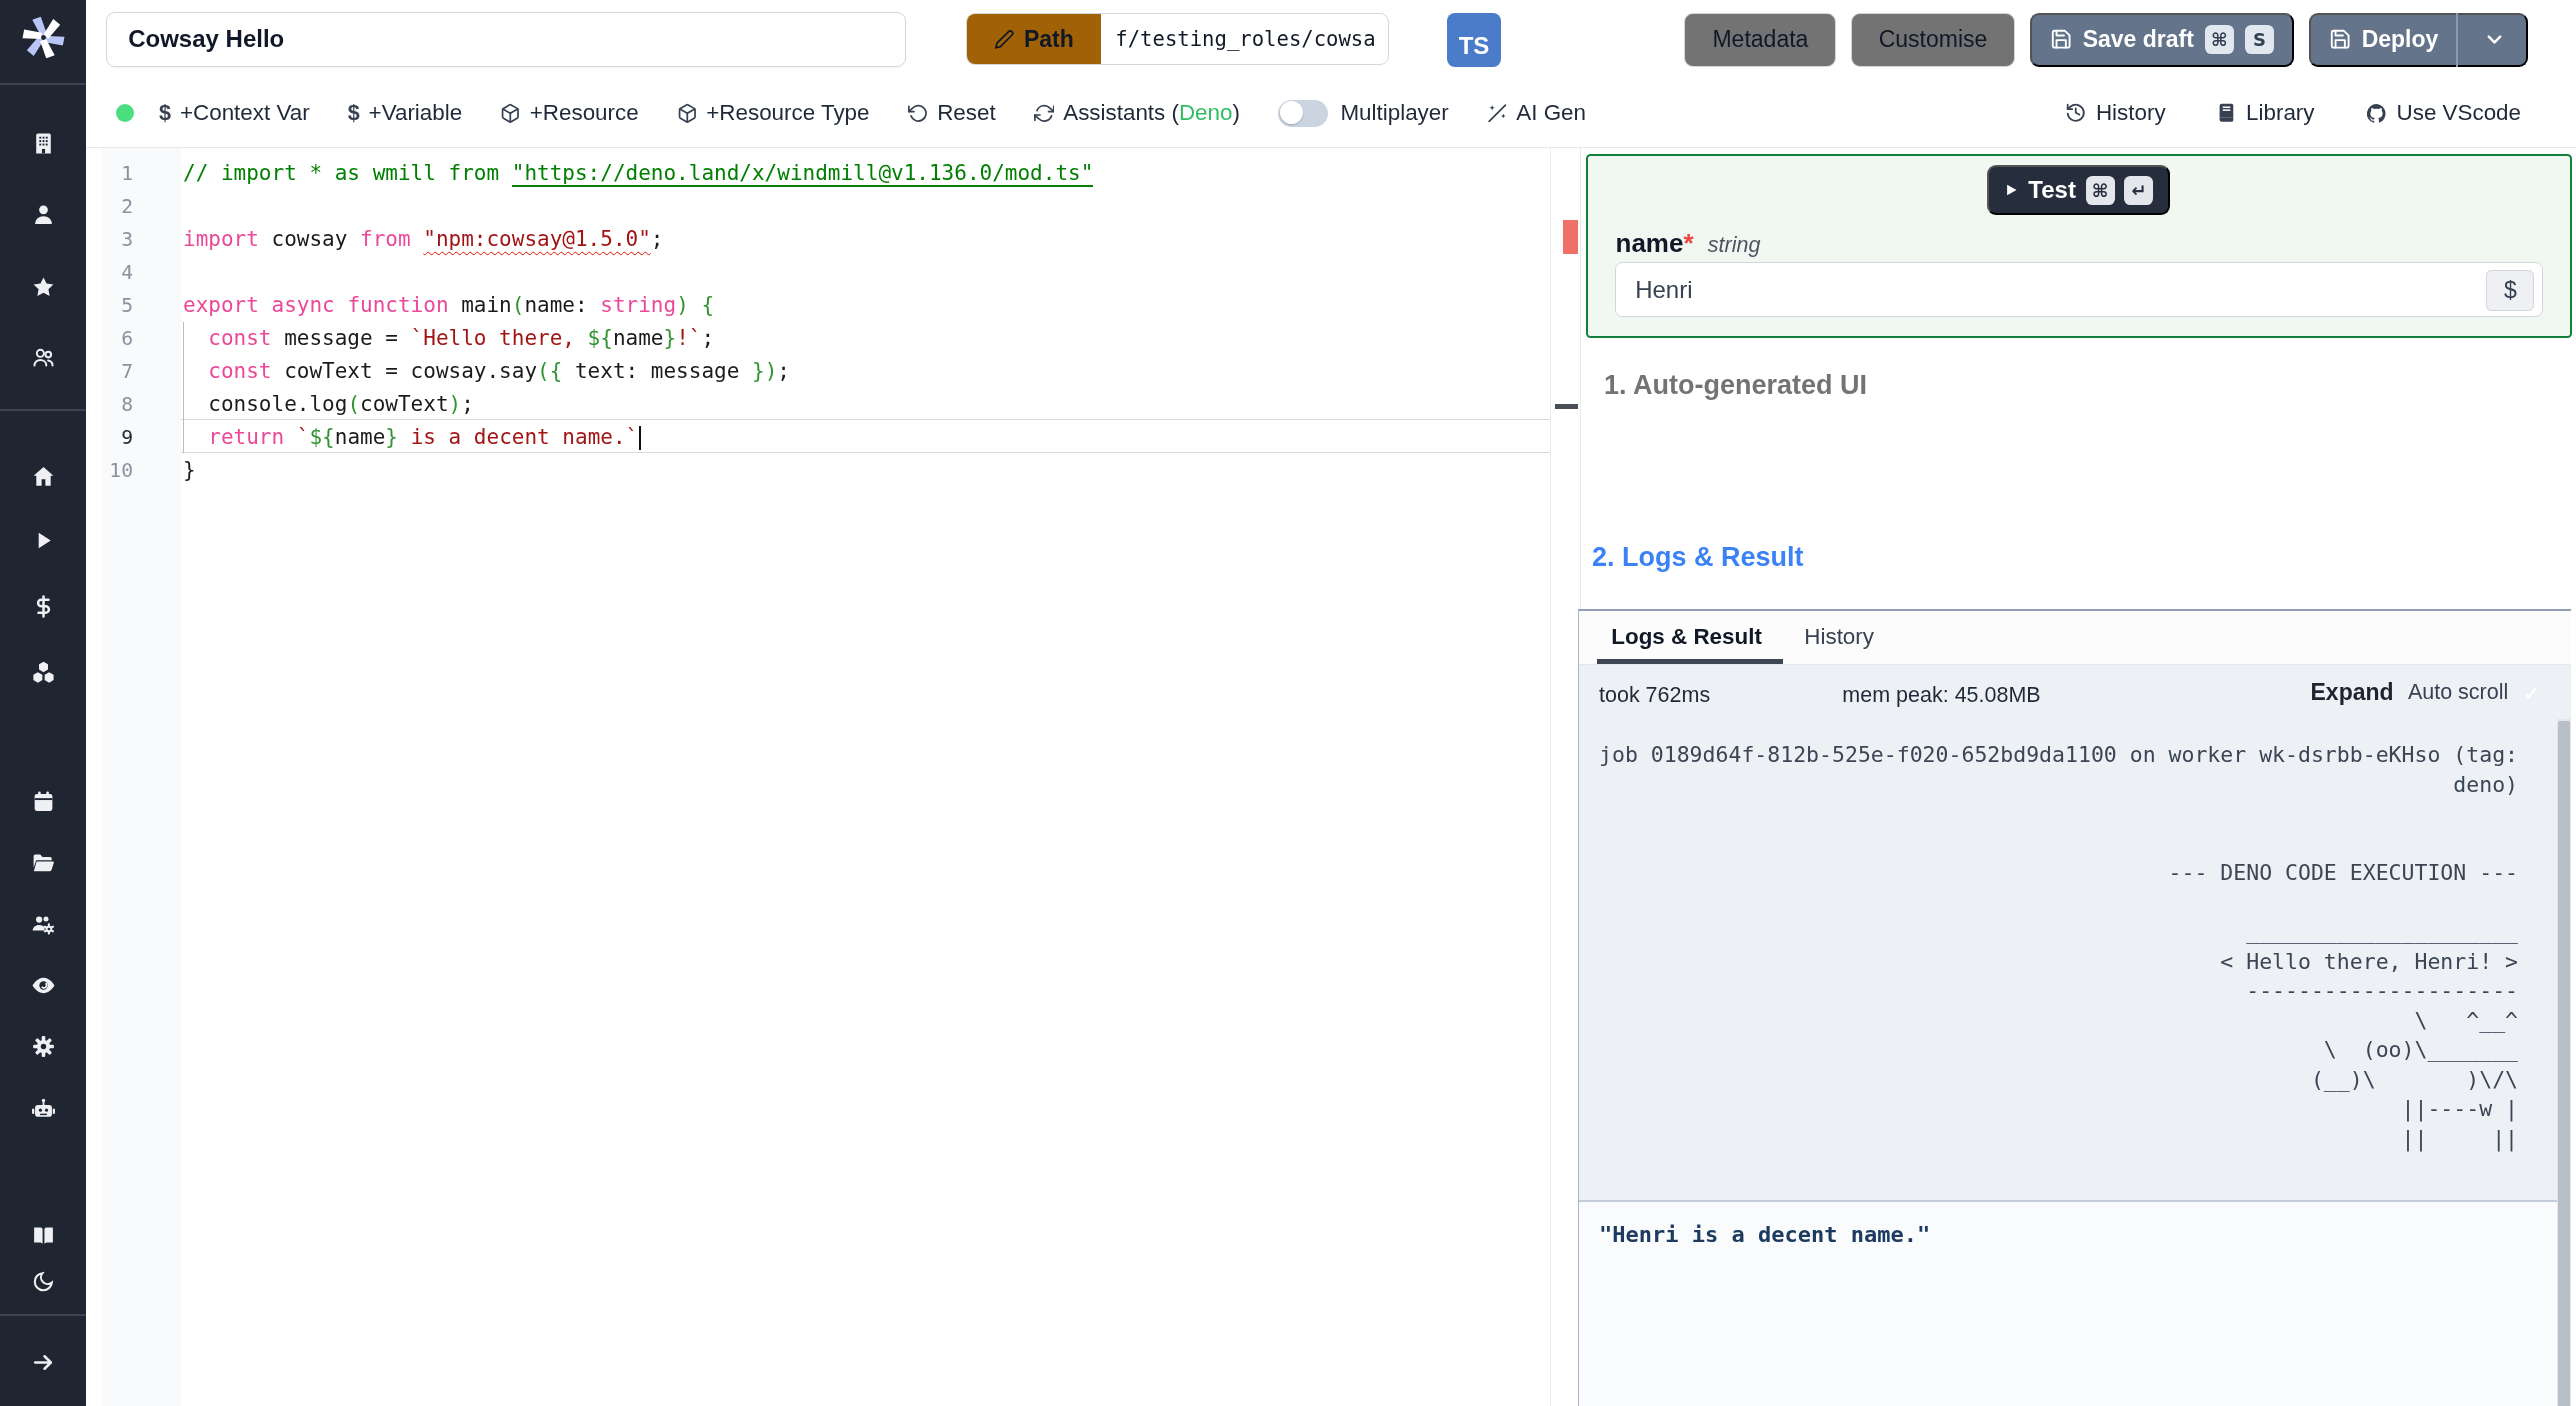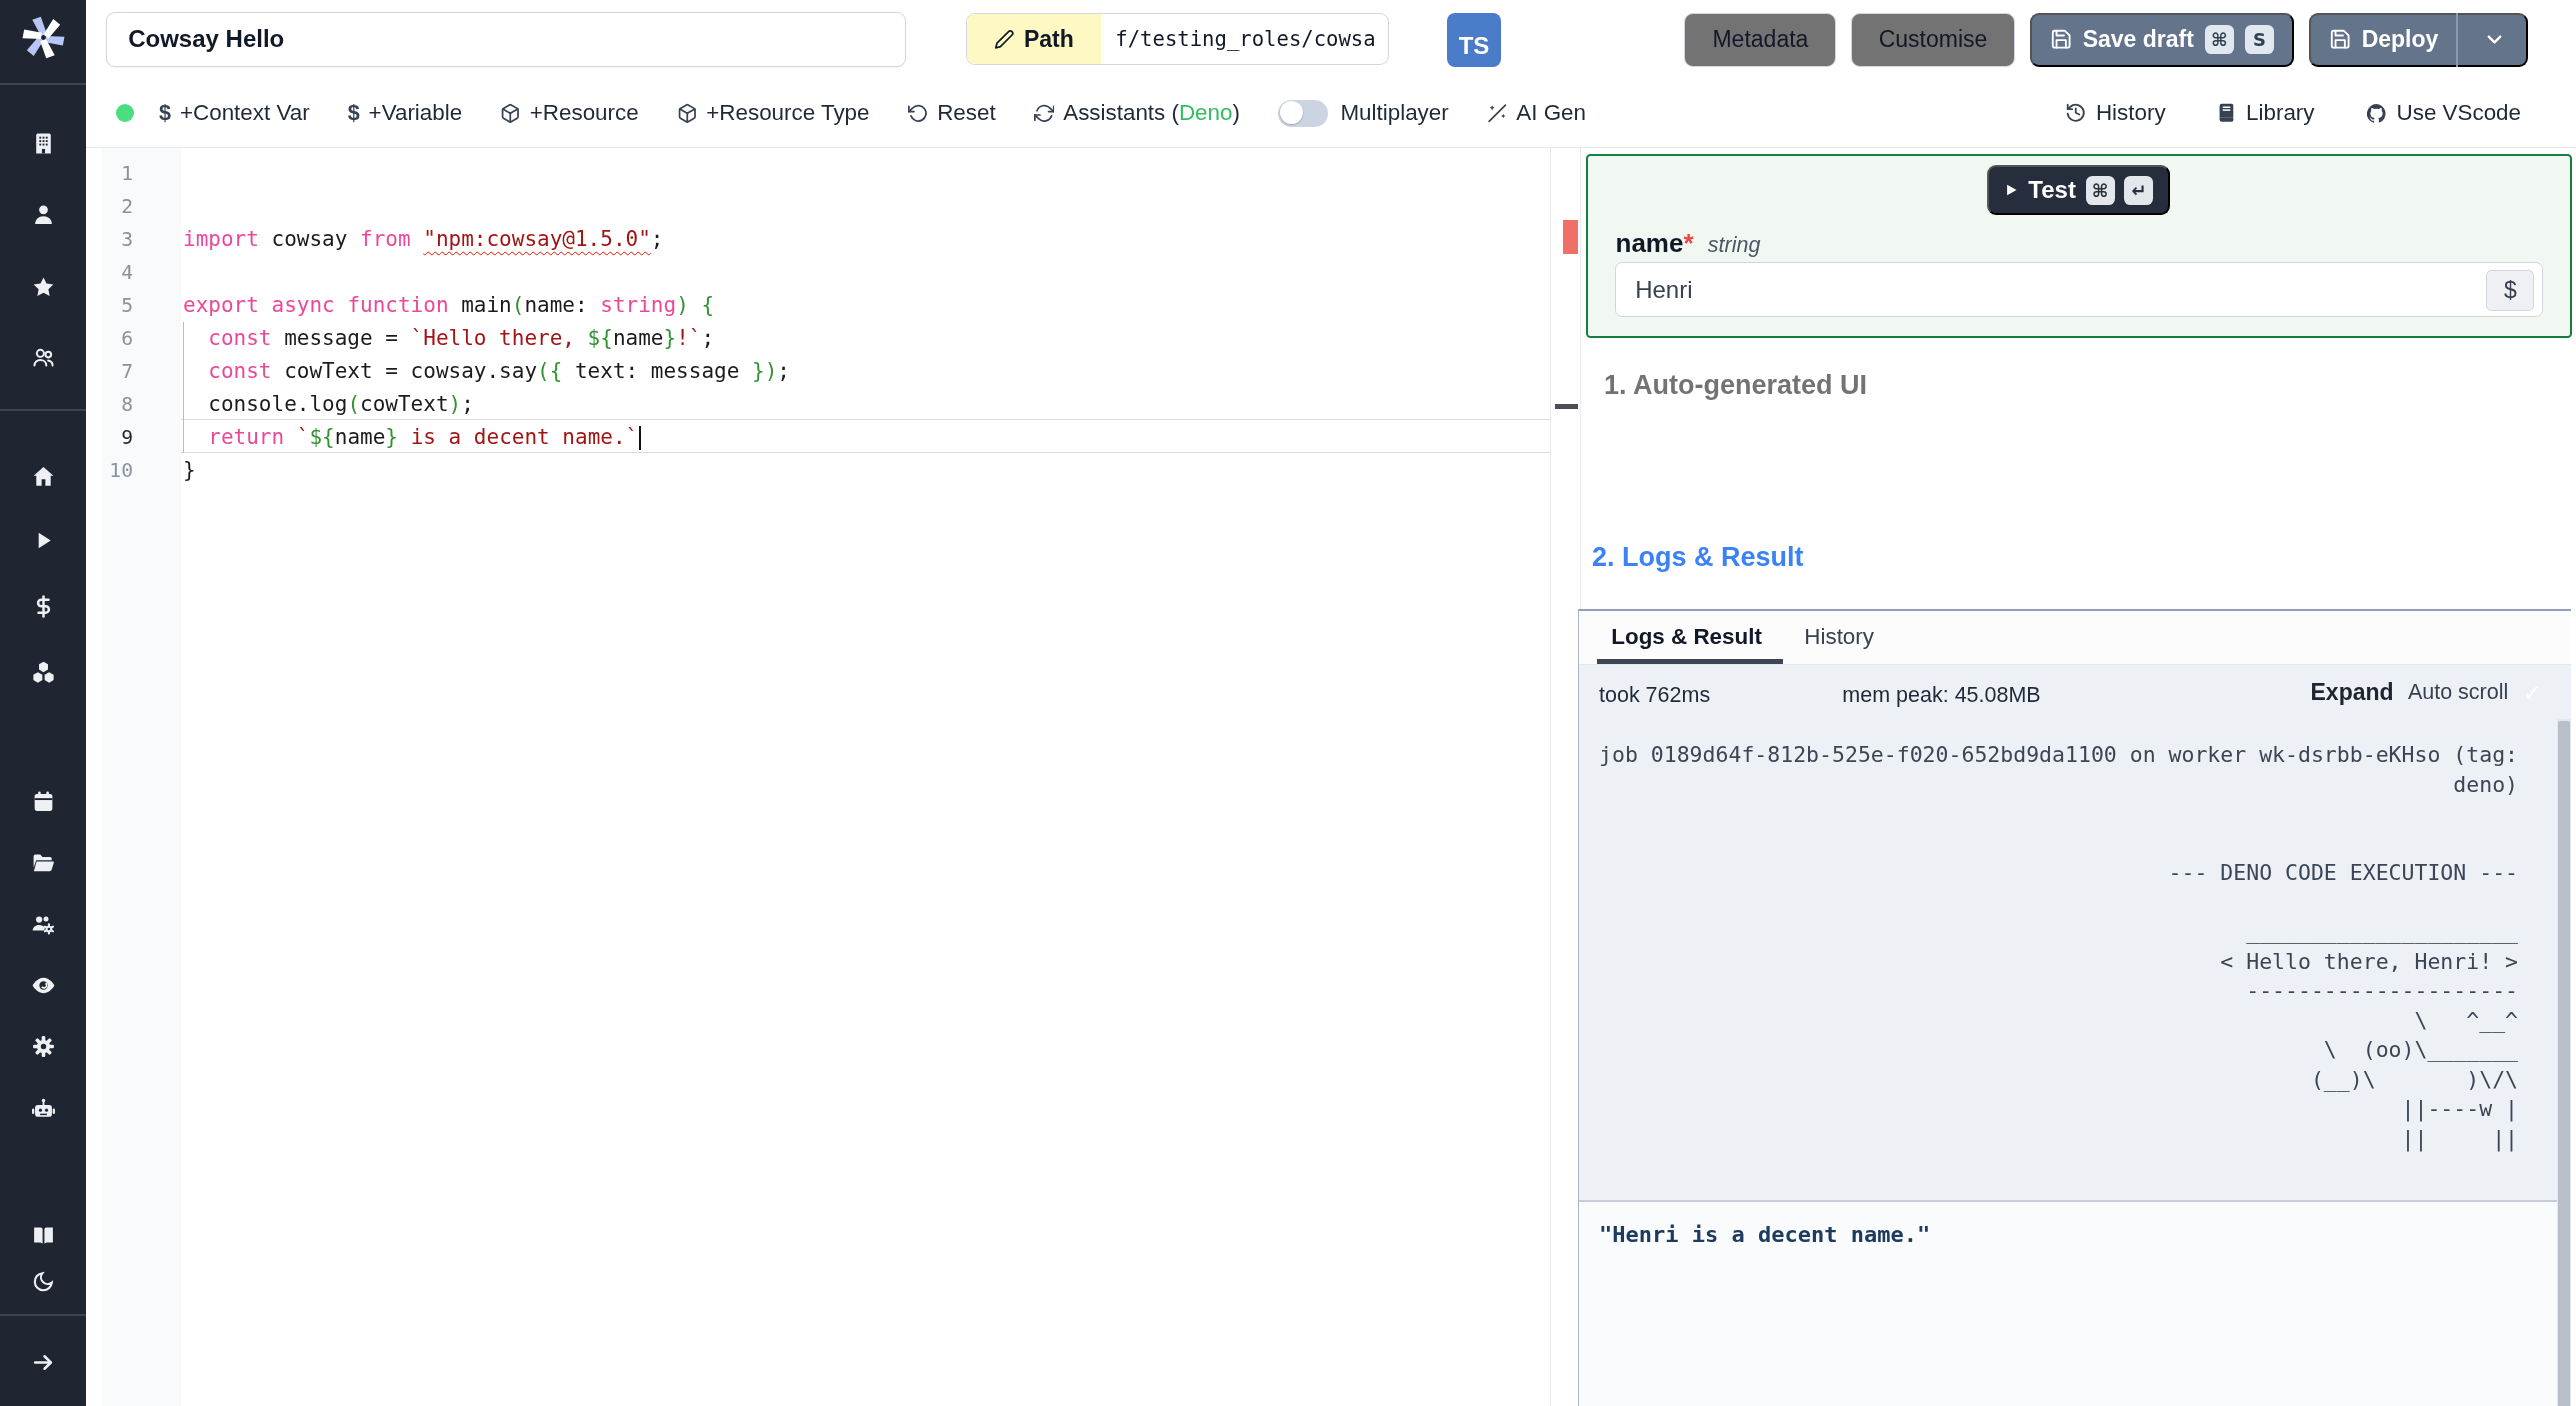--- a/index.html
+++ b/index.html
@@ -11,21 +11,21 @@
   
   .sidebar { position:absolute; left:0; top:0; width:86px; height:1406px; background:#1f2531; }
   .sb-item { position:absolute; left:0; width:86px; display:flex; justify-content:center; color:#eef0f4; cursor:pointer; }
   .sb-div { position:absolute; left:0; width:86px; height:1.8px; background:#3c4453; }
 
   
   .topbar { position:absolute; left:86px; top:0; width:2490px; height:79px; background:#fff; }
   .title-input { position:absolute; left:19.7px; top:11.6px; width:800px; height:55px; border:1.3px solid #d3d7dd; border-radius:9px;
     box-shadow:0 0.9px 1.8px rgba(0,0,0,.05); display:flex; align-items:center; padding-left:21.5px; font-size:24px; font-weight:700; color:#111827; background:#fff; }
   .path-group { position:absolute; left:880px; top:13.4px; height:52px; width:423px; border:1.3px solid #d3d7dd; border-radius:9px; display:flex; overflow:hidden; background:#fff; }
-  .path-btn { width:134px; background:#fef9c3; display:flex; align-items:center; justify-content:center; gap:9px; font-size:23px; font-weight:600; color:#111827; cursor:pointer; }
+  .path-btn { width:134px; background:#a16207; display:flex; align-items:center; justify-content:center; gap:9px; font-size:23px; font-weight:600; color:#111827; cursor:pointer; }
   .path-val { flex:1; display:flex; align-items:center; padding-left:14.3px; font-family:"DejaVu Sans Mono", monospace; font-size:20.6px; color:#111827; white-space:nowrap; overflow:hidden; }
   .ts-badge { position:absolute; left:1361px; top:12.5px; width:54px; height:54px; background:#4a7cc9; border-radius:8px; display:flex; justify-content:center; align-items:flex-end; padding-bottom:6.3px; color:#fff; font-size:24px; font-weight:700; }
   .tb-right { position:absolute; right:48px; top:12.5px; height:54px; display:flex; gap:14.3px; align-items:center; }
   .btn-ghost { height:54px; border:1.3px solid #d3d7dd; border-radius:9px; background:#737373; display:flex; align-items:center; justify-content:center; padding:0 27px; font-size:23px; font-weight:500; color:#111827; cursor:pointer; }
   .btn-slate { height:54px; border-radius:9px; background:#64748b; display:flex; align-items:center; gap:10.7px; padding:0 18px; color:#fff; font-size:23px; font-weight:600; cursor:pointer; }
   .kbd { background:#e2e8f0; color:#334155; border-radius:6.3px; width:29.5px; height:29.5px; display:flex; align-items:center; justify-content:center; font-size:18px; font-weight:600; font-family:"DejaVu Sans", sans-serif; }
   .deploy-split { width:1.3px; height:54px; background:#8b99ad; margin:0 1.8px 0 7.2px; }
   .btn-slate.deploy { padding-right:8px; }
   .deploy-chevron { width:48px; height:54px; display:flex; align-items:center; justify-content:center; }
 
@@ -438,20 +438,21 @@
     </span>
   </div>
 
   <div class="editor">
     <div class="gutter-bg"></div>
     <div class="cur-band"></div>
     <div class="indent-guide"></div>
     <div class="code-lines" id="code-lines">
         <div class="eline">
           <span class="ln">1</span>
+          <span class="lc"><span class="tok-comment">// import * as wmill from </span><span class="tok-comment tok-link">"https://deno.land/x/windmill@v1.136.0/mod.ts"</span></span>
         </div>
         <div class="eline">
           <span class="ln">2</span>
           <span class="lc"></span>
         </div>
         <div class="eline">
           <span class="ln">3</span>
           <span class="lc"><span class="tok-kw">import</span><span class="tok-plain"> cowsay </span><span class="tok-kw">from</span><span class="tok-plain"> </span><span class="tok-str tok-squiggle">"npm:cowsay@1.5.0"</span><span class="tok-plain">;</span></span>
         </div>
         <div class="eline">

